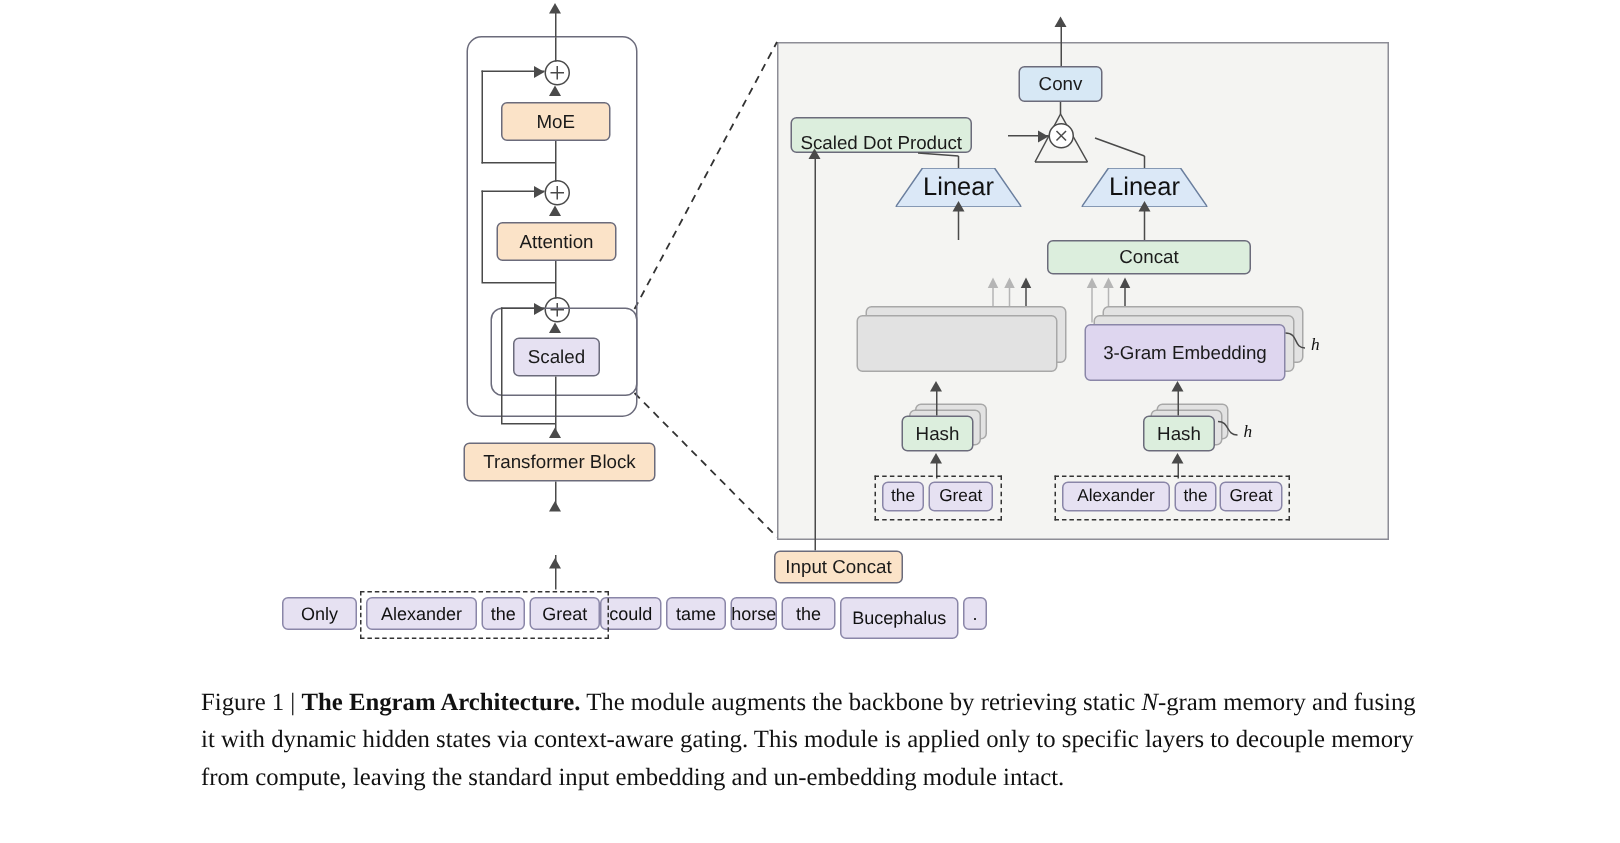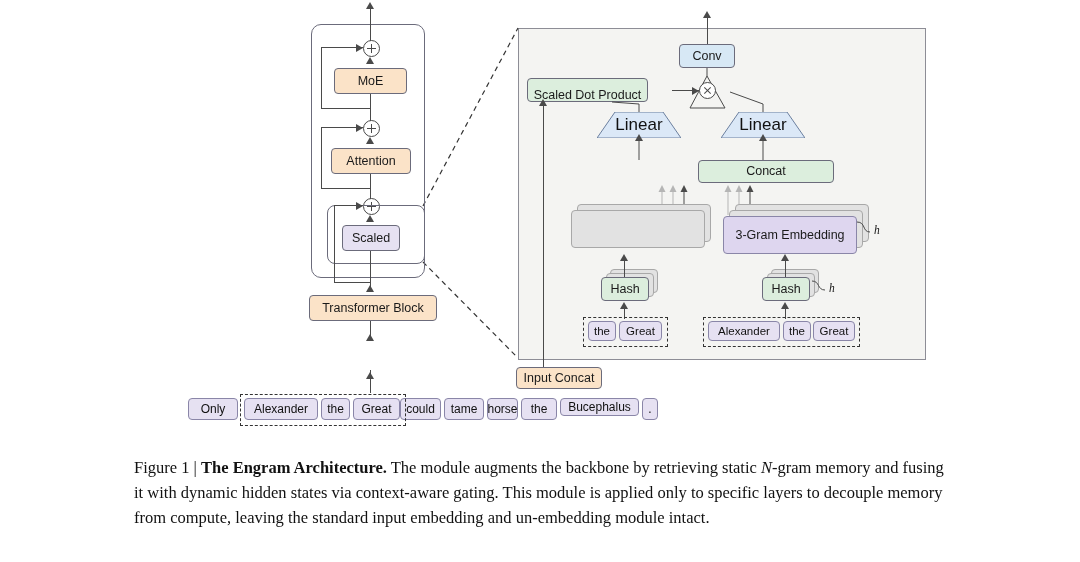--- a/index.html
+++ b/index.html
@@ -253,21 +253,21 @@
   </div>
   <div class="tok" style="left:444px; top:398px; width:40px; height:22px;">
     <span>tame</span>
   </div>
   <div class="tok" style="left:521px; top:398px; width:36px; height:22px;">
     <span>the</span>
   </div>
   <div class="tok" style="left:487px; top:398px; width:31px; height:22px;">
     <span>horse</span>
   </div>
-  <div class="tok" style="left:560px; top:398px; width:79px; height:18px;">
+  <div class="tok" style="left:560px; top:398px; width:79px; height:28px;">
     <span>Bucephalus</span>
   </div>
   <div class="tok" style="left:642px; top:398px; width:16px; height:22px;">
     <span>.</span>
   </div>
 
   <div class="dashed-box" style="left:240px; top:394px; width:164px; height:30px;"></div>
 
   <div class="node" style="left:679px; top:44px; width:56px; height:24px; background:#d7e8f5;">
     <span>Conv</span>

